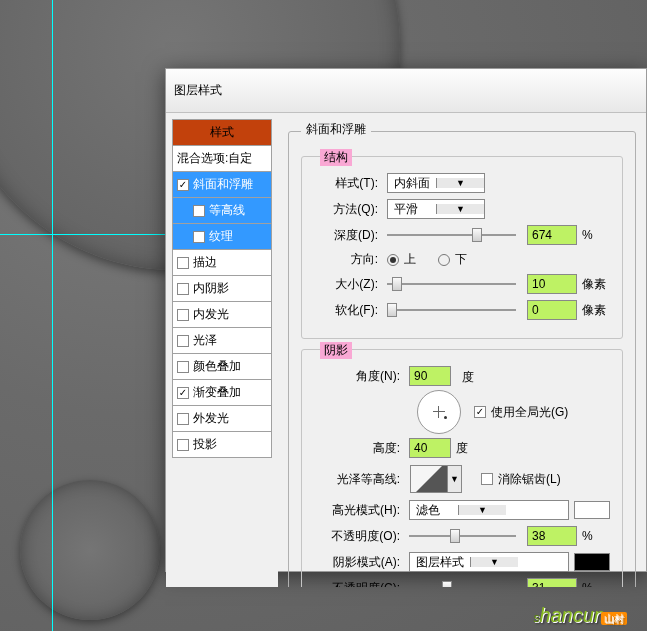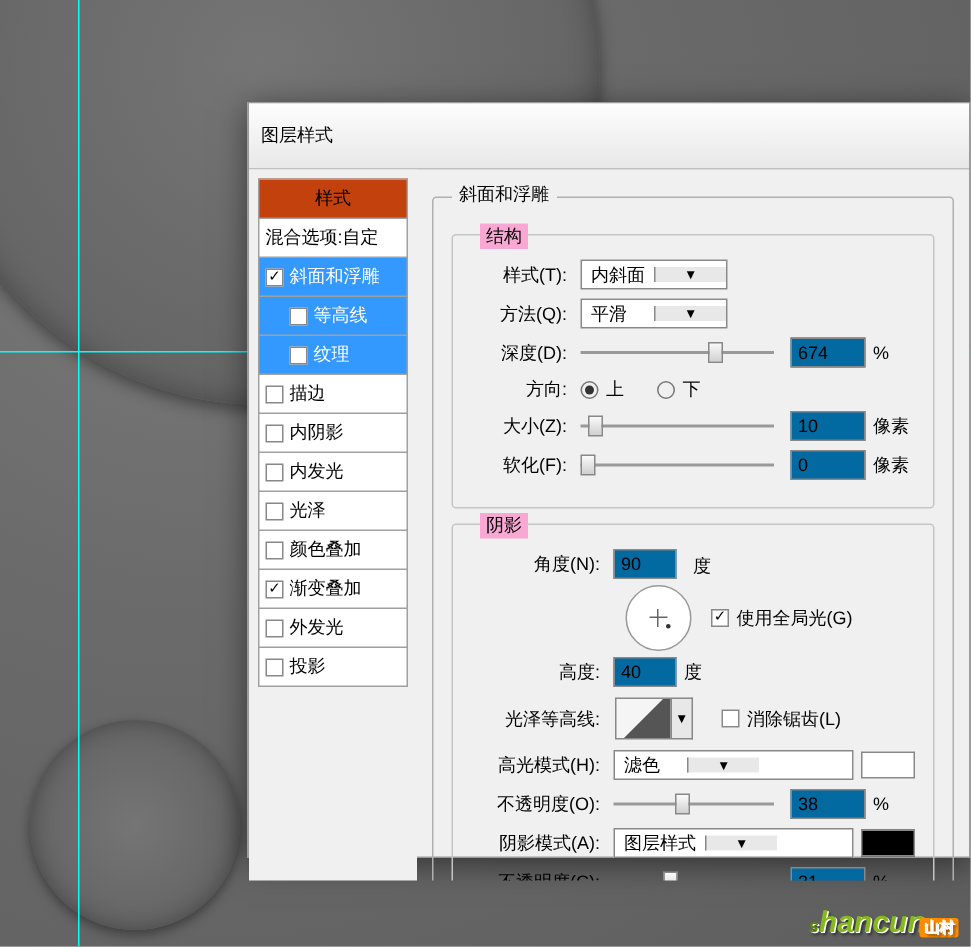--- a/index.html
+++ b/index.html
@@ -26,35 +26,35 @@
 .sub-legend{position:absolute;left:18px;top:-8px;background:#f9a8d4;padding:0 4px}
 .row{display:flex;align-items:center;margin:6px 0;gap:5px}
 .lbl{width:68px;text-align:right;padding-right:4px}
 .lbl-s{width:90px;text-align:right;padding-right:4px}
 .combo{display:flex;align-items:center;border:1px solid #888;background:#fff;height:20px}
 .combo span{padding:0 6px;min-width:48px}
 .combo .arr{width:16px;text-align:center;border-left:1px solid #888;background:#e8e8e8;font-size:9px}
 .slider{flex:1;height:18px;position:relative;display:flex;align-items:center;margin-right:6px;min-width:100px}
 .slider .track{height:2px;background:#999;width:100%}
 .slider .thumb{position:absolute;width:10px;height:14px;background:linear-gradient(#fafafa,#d0d0d0);border:1px solid #888;top:2px}
-.nbox{width:50px;height:20px;border:1px solid #888;background:#0369a1;padding:0 4px;line-height:18px}
+.nbox{width:50px;height:20px;border:1px solid #888;background:#bef264;padding:0 4px;line-height:18px}
 .unit{min-width:28px}
 .radio{width:12px;height:12px;border:1px solid #777;border-radius:50%;display:inline-flex;align-items:center;justify-content:center}
 .radio.on::before{content:"";width:6px;height:6px;background:#333;border-radius:50%}
 .angle-widget{width:44px;height:44px;border:1px solid #999;border-radius:50%;background:#fff;position:relative;margin:0 8px}
 .angle-widget .cross{position:absolute;left:50%;top:50%;width:6px;height:6px;transform:translate(-50%,-50%)}
 .angle-widget .cross::before,.angle-widget .cross::after{content:"";position:absolute;background:#666}
 .angle-widget .cross::before{left:2px;top:-3px;width:1px;height:12px}
 .angle-widget .cross::after{top:2px;left:-3px;height:1px;width:12px}
 .angle-widget .dot{position:absolute;width:3px;height:3px;background:#333;border-radius:50%;left:26px;top:25px}
 .contour{width:38px;height:28px;border:1px solid #888;background:linear-gradient(135deg,#f5f5f5 0%,#f5f5f5 49%,#555 51%,#555 100%);display:inline-block}
 .contour-wrap{display:flex;align-items:center;border:1px solid transparent}
 .contour-arr{width:14px;height:28px;border:1px solid #888;border-left:none;background:#e8e8e8;display:flex;align-items:center;justify-content:center;font-size:9px}
 .swatch{width:36px;height:18px;border:1px solid #888}
-.watermark{position:absolute;right:8px;bottom:4px;font-size:20px;font-weight:bold;font-style:italic;color:#86b81f;text-shadow:1px 1px 0 #fff,2px 2px 2px rgba(0,0,0,.5)}
+.watermark{position:absolute;right:20px;bottom:4px;font-size:20px;font-weight:normal;font-style:italic;color:#86b81f;text-shadow:1px 1px 0 #fff,2px 2px 2px rgba(0,0,0,.5)}
 .watermark .s{color:#5a8a00}
 .watermark small{font-size:10px;background:#ff8c00;color:#fff;padding:1px 3px;margin-left:-4px;font-style:normal;border-radius:2px}
 fieldset.inner{border:1px solid #c5c5c5;margin-top:6px}
 </style>
 </head>
 <body>
 
 <div class="canvas-bg">
   <div class="big-circle"></div>
   <div class="small-circle"></div>

